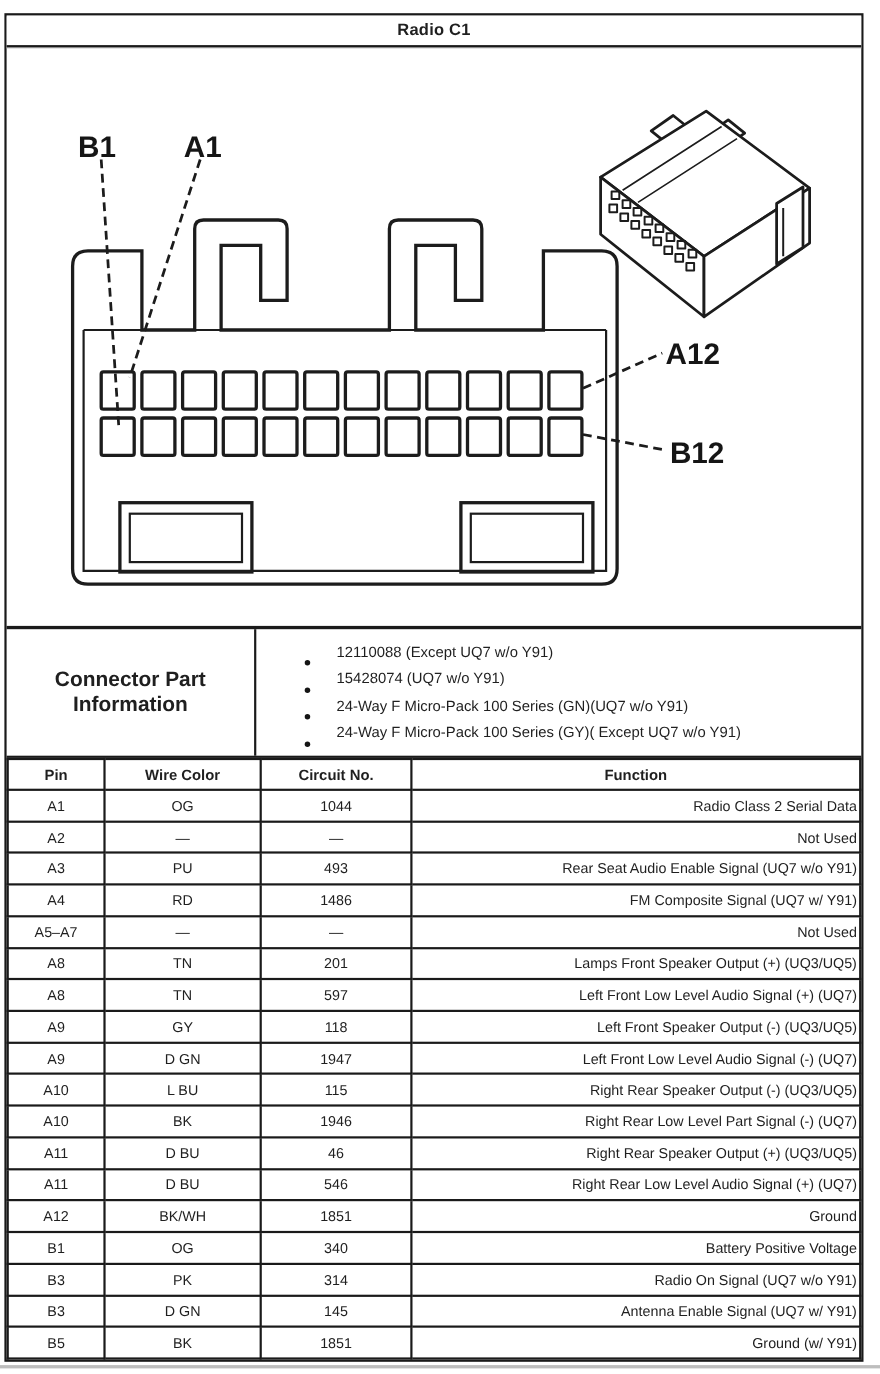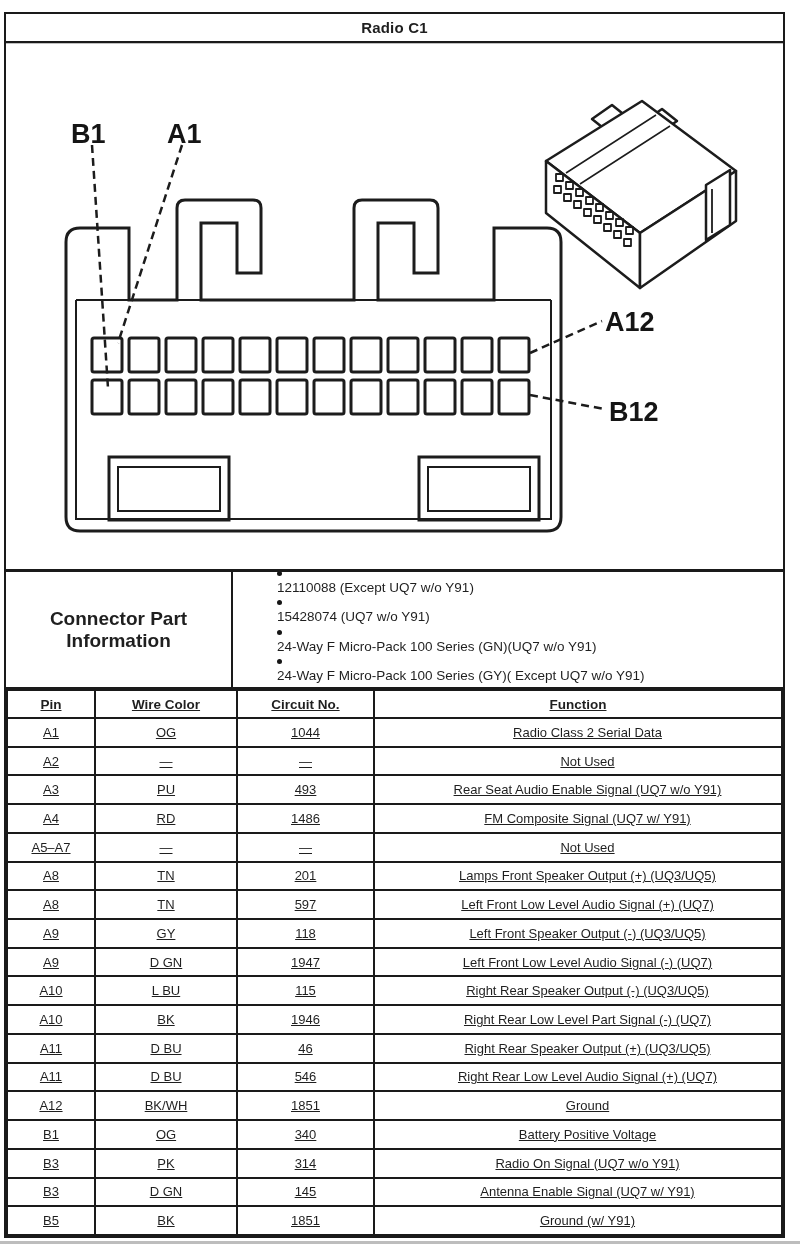--- a/index.html
+++ b/index.html
@@ -11,29 +11,29 @@
              box-shadow:0 1px 0 #bfbfbf;display:flex;align-items:center;justify-content:center;
              font-weight:bold;font-size:15px;letter-spacing:.2px;}
   .diagram{height:529px;box-sizing:border-box;border-bottom:3px solid #1a1a1a;position:relative;}
   .diagram svg{display:block;}
   .part-info{height:117px;box-sizing:border-box;border-bottom:2px solid #1a1a1a;display:flex;}
   .part-info-label{width:227px;box-sizing:border-box;border-right:2px solid #1a1a1a;
                    display:flex;align-items:center;justify-content:center;text-align:center;
                    font-weight:bold;font-size:19px;}
   .part-info-list{flex:1;margin:0;padding:0 6px 0 44px;list-style:none;display:flex;
                   flex-direction:column;justify-content:center;}
-  .part-info-list li{display:flex;align-items:flex-start;font-size:13.5px;line-height:24.5px;white-space:nowrap;flex-direction:column;}
+  .part-info-list li{display:flex;align-items:flex-end;font-size:13.5px;line-height:24.5px;white-space:nowrap;}
   .part-info-list .dot{width:5px;height:5px;border-radius:50%;background:#151515;
                        margin-right:24px;flex:0 0 auto;}
-  .table-wrap{flex:1;display:flex;text-decoration:underline;}
+  .table-wrap{flex:1;display:flex;}
   table.pin-table{border-collapse:collapse;table-layout:fixed;width:100%;height:100%;}
   table.pin-table th,table.pin-table td{border:2px solid #1a1a1a;font-size:13px;text-align:center;
                        padding:0 2px;box-sizing:border-box;overflow:hidden;white-space:nowrap;}
   table.pin-table th{font-weight:bold;font-size:13.5px;height:28px;}
-  table.pin-table td.fn{text-align:center;padding-left:21px;}
+  table.pin-table td.fn{text-align:right;padding-left:21px;}
   col.c-pin{width:88px;} col.c-wire{width:142px;} col.c-circ{width:137px;}
   .bottom-rule{position:absolute;left:0;top:1241px;width:800px;height:3px;background:#bdbdbd;}
   .lbl{font-family:"Liberation Sans","DejaVu Sans",sans-serif;font-weight:bold;font-size:27px;fill:#151515;}
 </style>
 </head>
 <body>
 
 <div class="page">
   <div class="frame">
 

